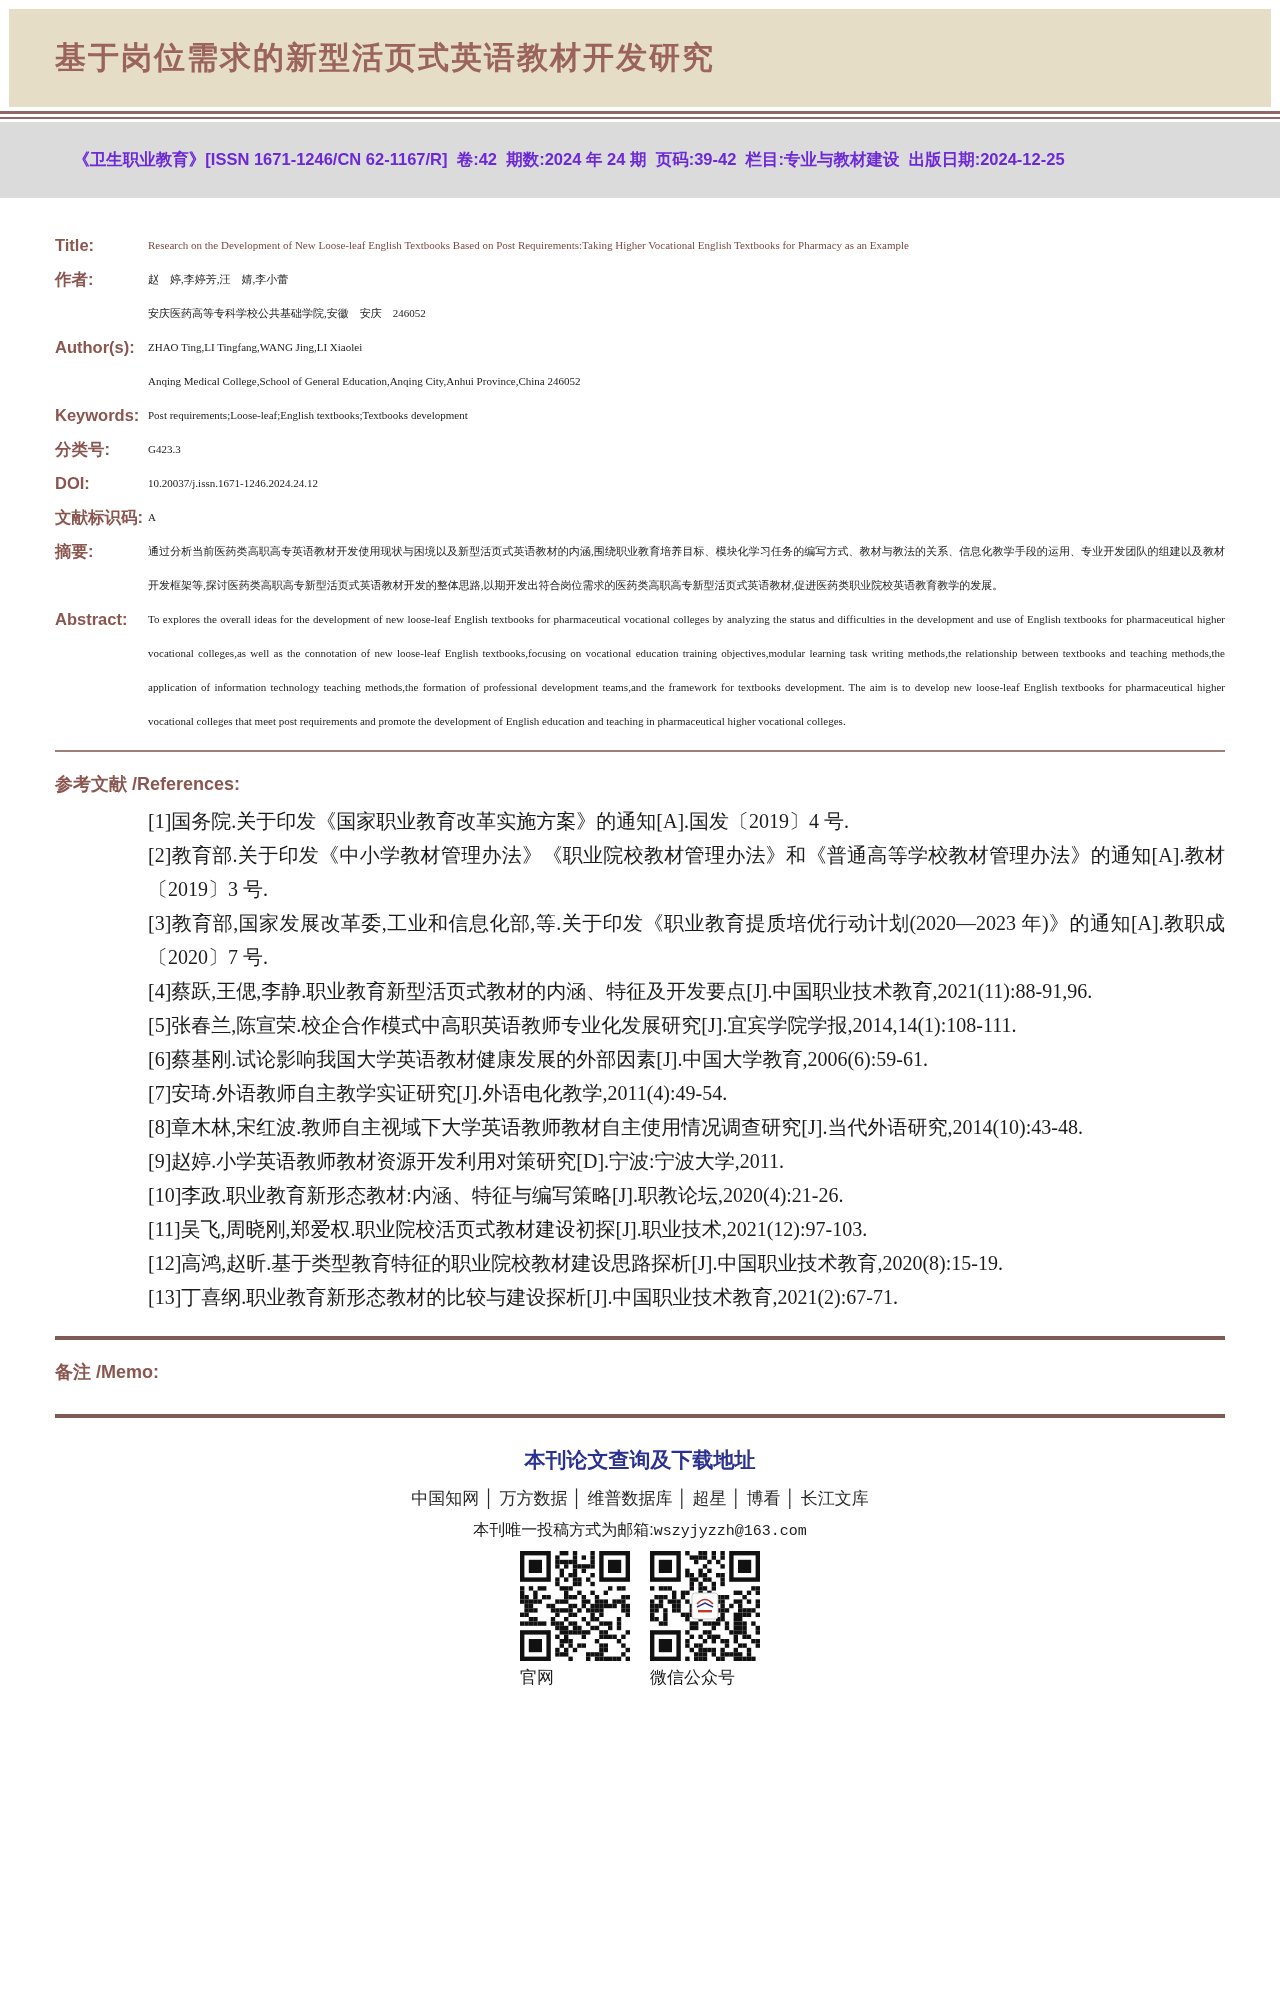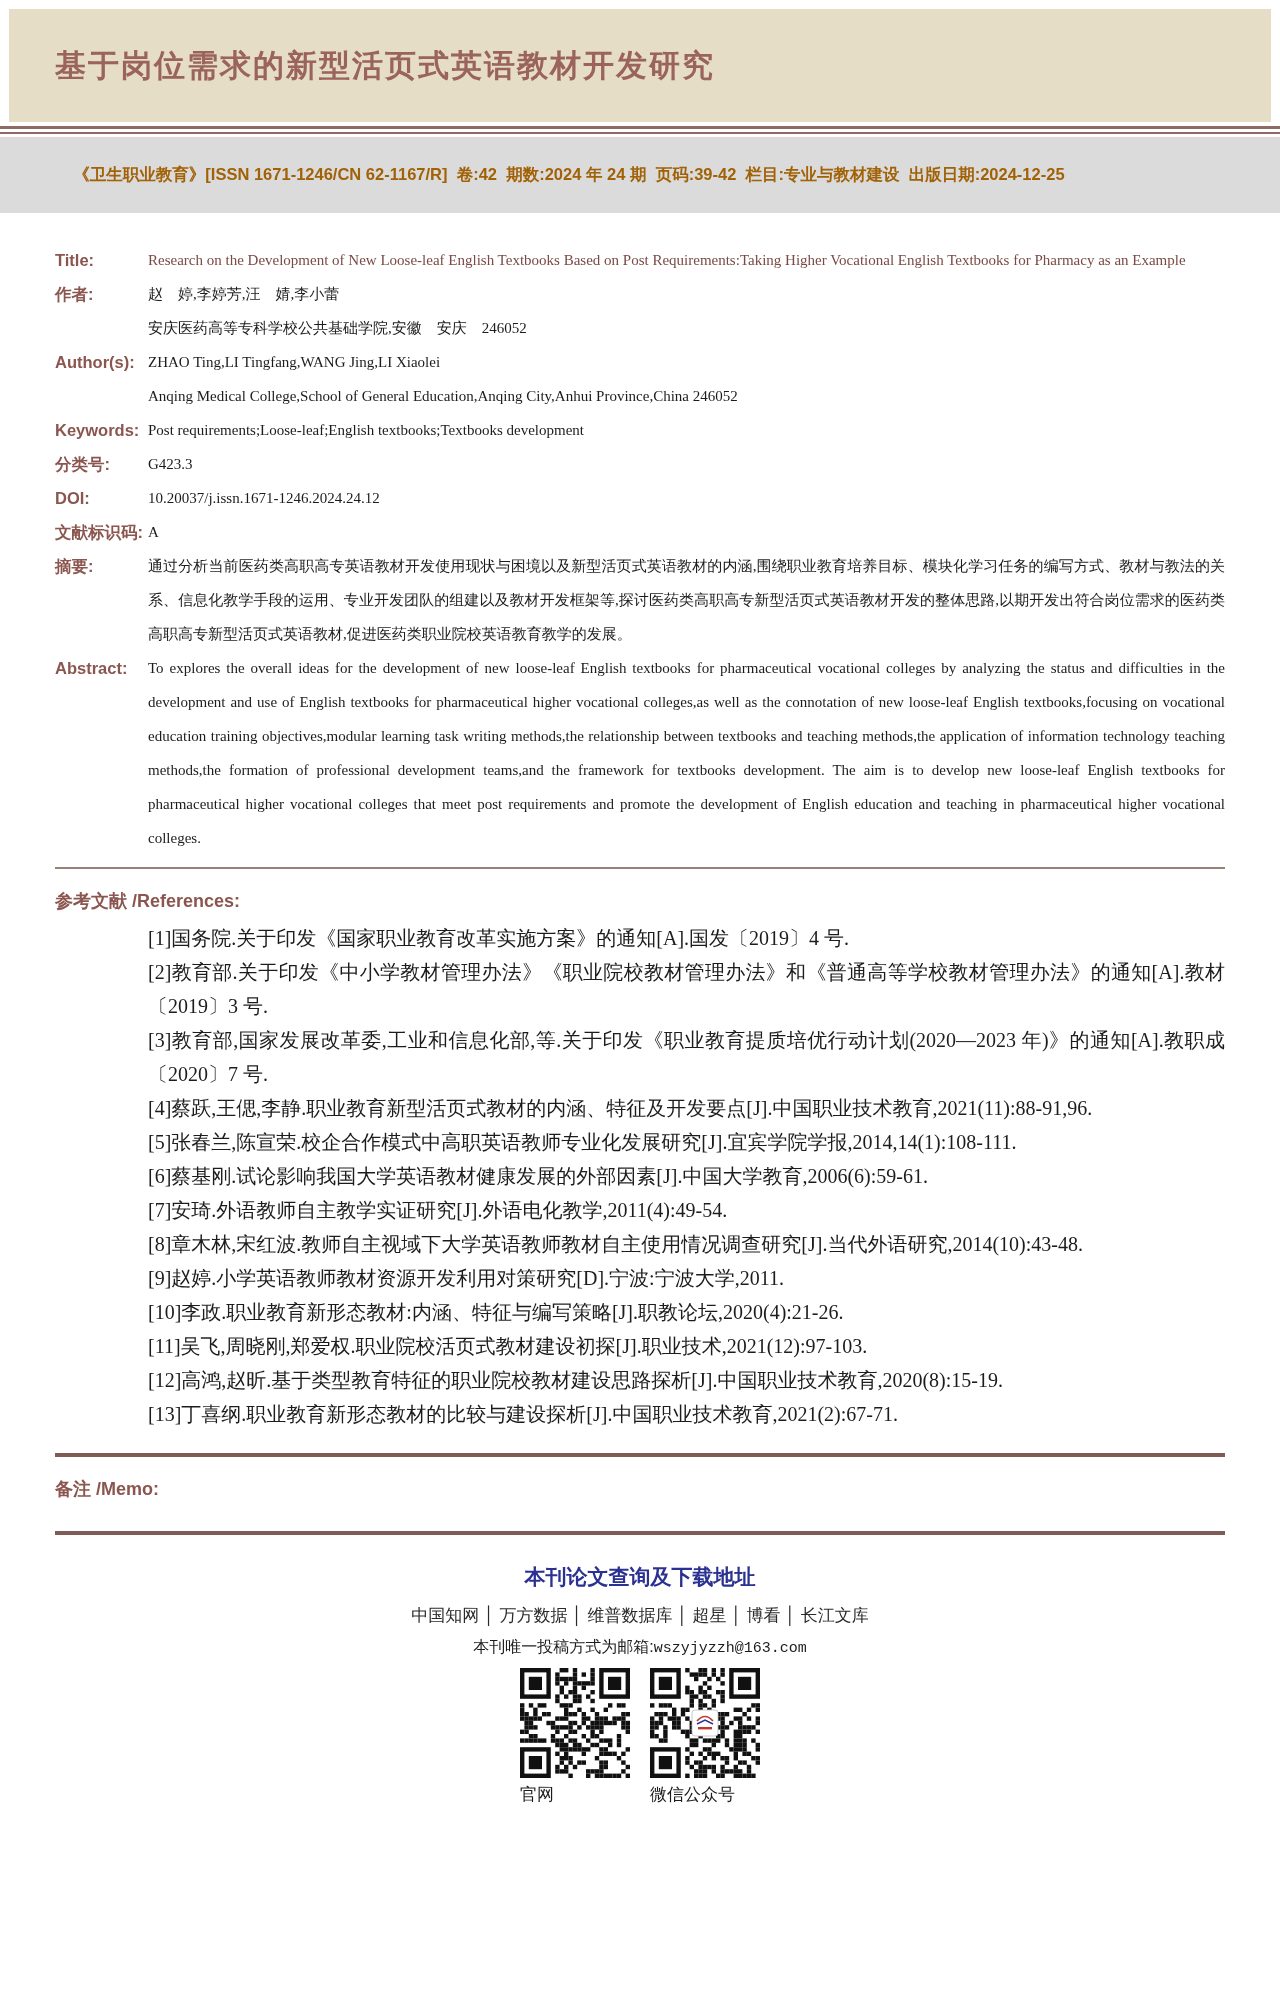--- a/index.html
+++ b/index.html
@@ -6,47 +6,47 @@
   body {
     width:1280px; min-height:2013px; background:#ffffff;
     font-family:"Liberation Serif","DejaVu Serif",serif;
     color:#1c1c1c;
     -webkit-font-smoothing:antialiased;
   }
   .page { width:1280px; }
 
   
   .banner {
-    margin:9px 9px 0 9px; height:113px; background:#e5ddc5;
+    margin:9px 9px 0 9px; height:98px; background:#e5ddc5;
     display:flex; align-items:center; padding-left:46px; box-sizing:border-box;text-align:right;
   }
   .banner h1 {
     margin:0; font-family:"Liberation Sans","DejaVu Sans",sans-serif;
     font-size:31px; font-weight:bold; color:#9a635b; letter-spacing:2px;
   }
   .double-rule { margin-top:4px; }
   .double-rule .dr-a { height:3px; background:#8d6b64; }
   .double-rule .dr-b { height:2px; background:#8d6b64; margin-top:3px; }
 
   
   .journal-bar {
     margin-top:3px; background:#dbdbdb; padding:8px 40px 8px 55px;
     font-family:"Liberation Sans","DejaVu Sans",sans-serif;
-    font-weight:bold; font-size:16.5px; color:#a16207; white-space:pre-wrap;
+    font-weight:bold; font-size:16.5px; color:#6d28d9; white-space:pre-wrap;
   }
 
   
   .meta { padding:30px 55px 0 55px; }
   .row { display:grid; grid-template-columns:93px 1fr; align-items:start; }
   .label {
     font-family:"Liberation Sans","DejaVu Sans",sans-serif;
     font-weight:bold; color:#8a564f; font-size:16.5px; line-height:34px;
     white-space:nowrap;
   }
-  .value { font-size:15px; line-height:34px; text-align:justify; color:#1c1c1c; }
+  .value { font-size:11px; line-height:34px; text-align:justify; color:#1c1c1c; }
   .value .vline { display:block; }
   .value.maroon { color:#7a4a44; }
 
   
   .rule-thin  { margin:12px 55px 0 55px; border-top:2px solid #9c7f7a; }
   .rule-thick { border:none; margin:0 55px; border-top:4px solid #7e5b54; }
   .section { padding:0 55px; }
   .section-heading {
     font-family:"Liberation Sans","DejaVu Sans",sans-serif;
     font-weight:bold; color:#8a564f; font-size:18px;

